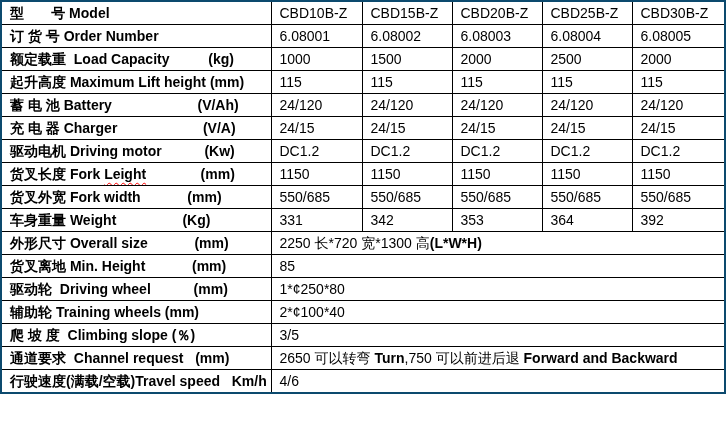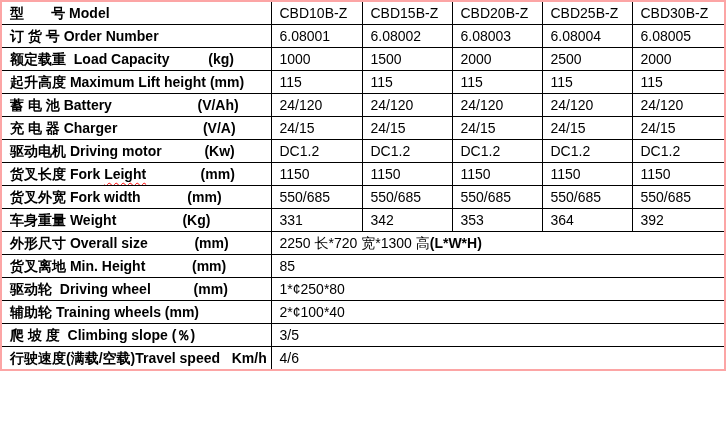--- a/index.html
+++ b/index.html
@@ -11,21 +11,21 @@
     width: 727px;
     height: 432px;
     overflow: hidden;
     font-family: "Liberation Sans", "DejaVu Sans", sans-serif;
     color: #000000;
   }
   table.spec {
     border-collapse: collapse;
     table-layout: fixed;
     width: 724px;
-    border: 2px solid #fca5a5;
+    border: 2px solid #0c4a6e;
   }
   table.spec td {
     border: 1px solid #000000;
     height: 22px;
     padding: 0 2px 0 8px;
     font-size: 14px;
     line-height: 22px;
     vertical-align: middle;
     white-space: pre;
     overflow: hidden;
@@ -159,17 +159,21 @@
       </tr>
       <tr>
         <td class="label">辅助轮 Training wheels (mm)</td>
         <td class="val span" colspan="5">2*¢100*40</td>
       </tr>
       <tr>
         <td class="label">爬 坡 度  Climbing slope (％)</td>
         <td class="val span" colspan="5">3/5</td>
       </tr>
       <tr>
+        <td class="label">通道要求  Channel request   (mm)</td>
+        <td class="val span" colspan="5"><span>2650 可以转弯 </span><span class="b">Turn</span><span>,750 可以前进后退 </span><span class="b">Forward and Backward</span></td>
+      </tr>
+      <tr>
         <td class="label">行驶速度(满载/空载)Travel speed   Km/h</td>
         <td class="val span" colspan="5">4/6</td>
       </tr>
     </tbody>
 </table>
 
 </body></html>

